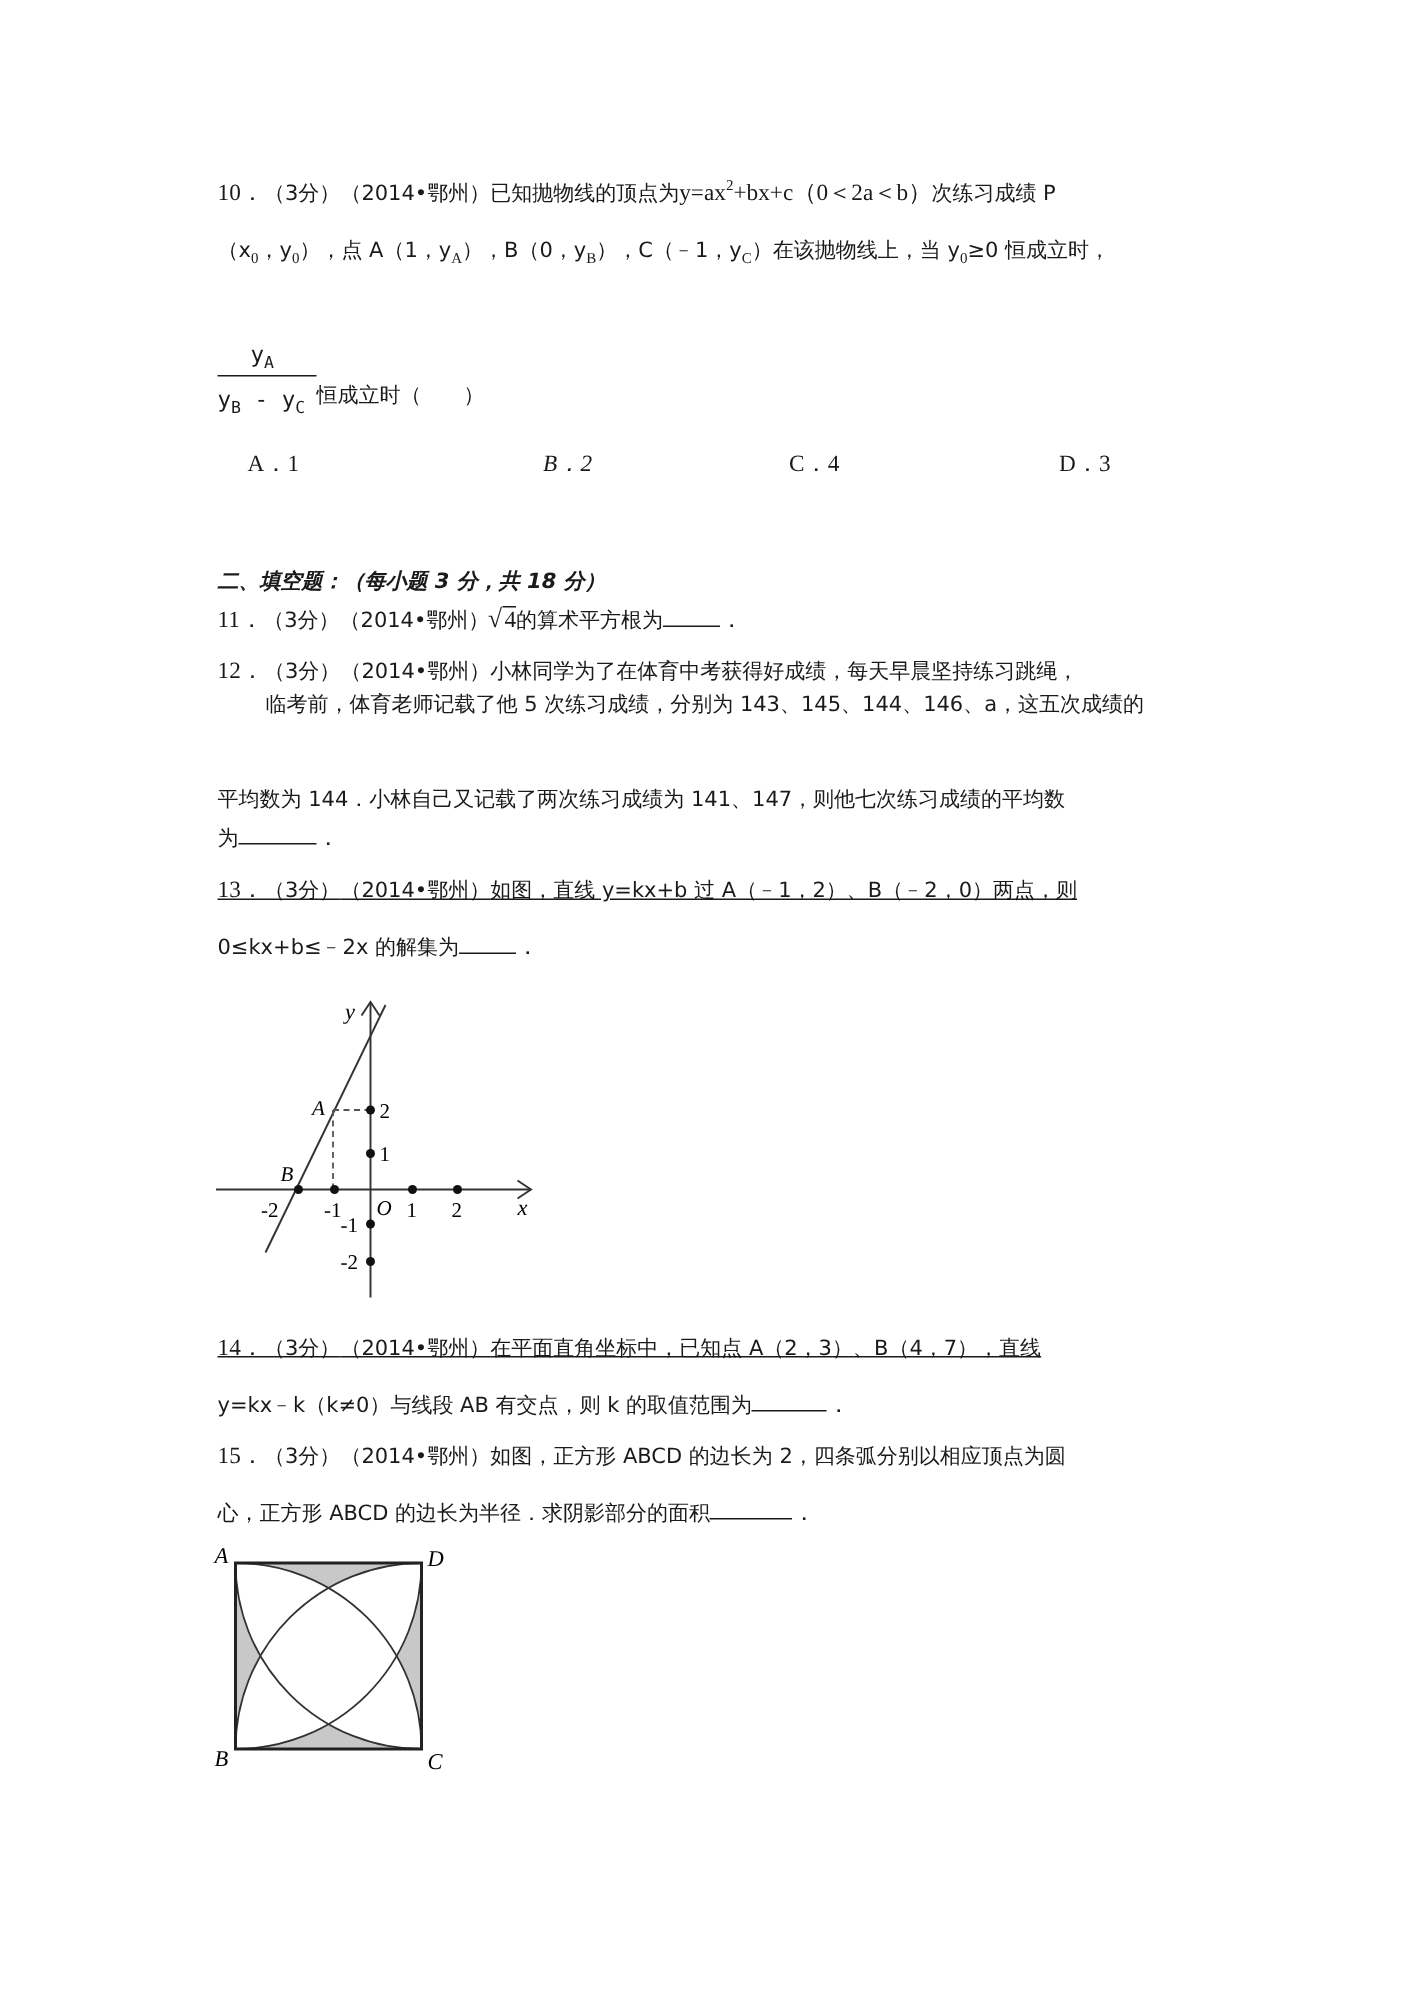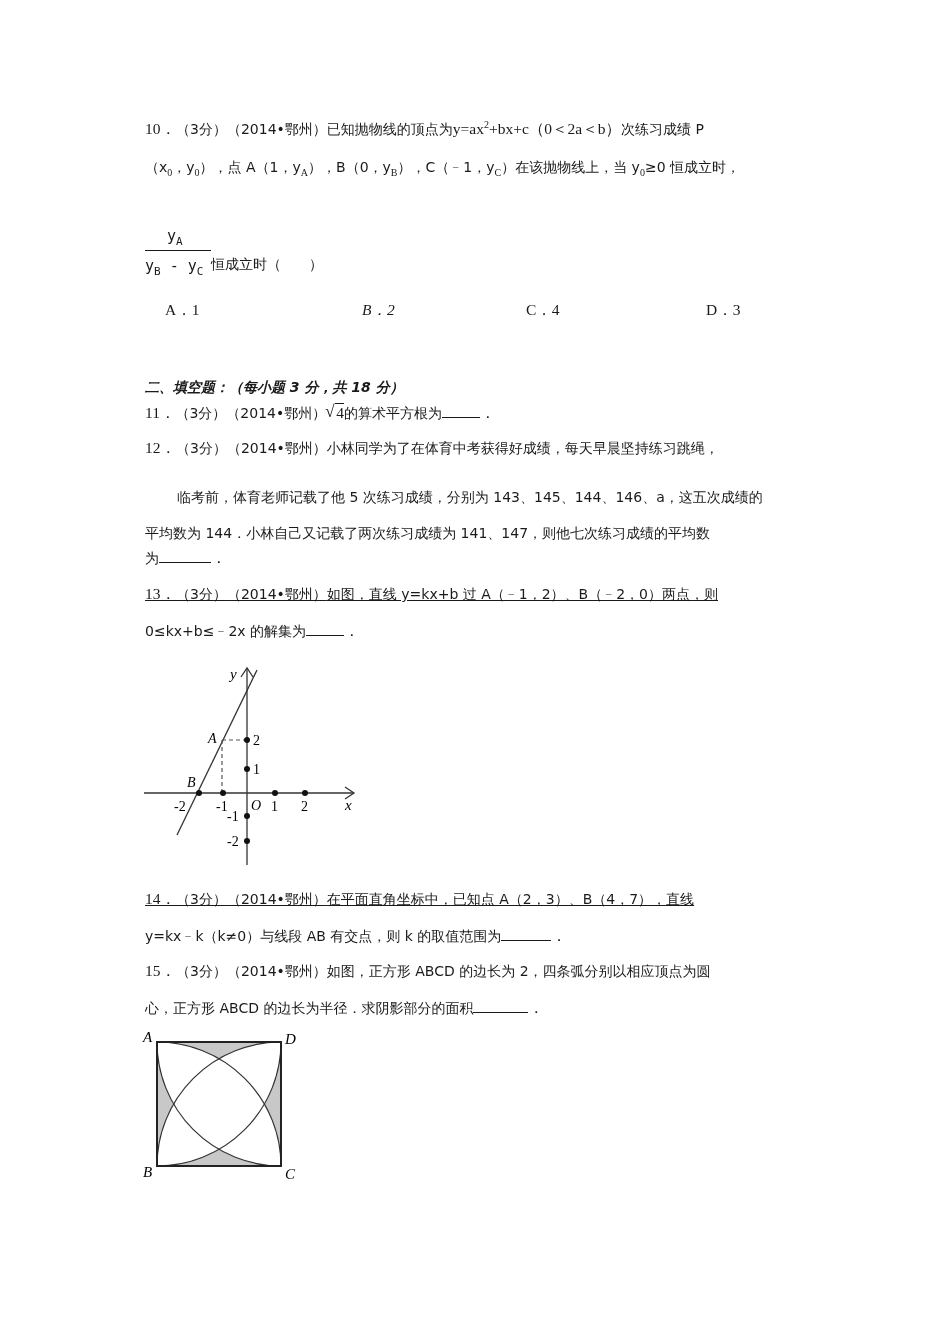--- a/index.html
+++ b/index.html
@@ -48,21 +48,21 @@
 
 <div class="section cn">二、填空题：（每小题 3 分，共 18 分）</div>
 
 <div class="line" style="top:403px;">
   <span>11．</span><span class="cn">（3分）</span><span class="cn">（2014•鄂州）</span><span class="sqrt"><span class="rad">4</span></span><span class="cn">的算术平方根为</span><span class="blank" style="width:38px;"></span><span>．</span>
 </div>
 
 <div class="line" style="top:438px;">
   <span>12．</span><span class="cn">（3分）</span><span class="cn">（2014•鄂州）</span><span class="cn">小林同学为了在体育中考获得好成绩，每天早晨坚持练习跳绳，</span>
 </div>
-<div class="line cn" style="top:475px;padding-left:32px;">临考前，体育老师记载了他 5 次练习成绩，分别为 143、145、144、146、a，这五次成绩的</div>
+<div class="line cn" style="top:448px;padding-left:32px;">临考前，体育老师记载了他 5 次练习成绩，分别为 143、145、144、146、a，这五次成绩的</div>
 <div class="line cn" style="top:511px;">平均数为 144．小林自己又记载了两次练习成绩为 141、147，则他七次练习成绩的平均数</div>
 <div class="line" style="top:548px;">
   <span class="cn">为</span><span class="blank" style="width:52px;"></span><span>．</span>
 </div>
 
 <div class="line" style="top:584px;text-decoration:underline;">
   <span>13．</span><span class="cn">（3分）</span><span class="cn">（2014•鄂州）</span><span class="cn">如图，直线 y=kx+b 过 A（﹣1，2）、B（﹣2，0）两点，则</span>
 </div>
 <div class="line" style="top:621px;">
   <span class="cn">0≤kx+b≤﹣2x 的解集为</span><span class="blank" style="width:38px;"></span><span>．</span>

